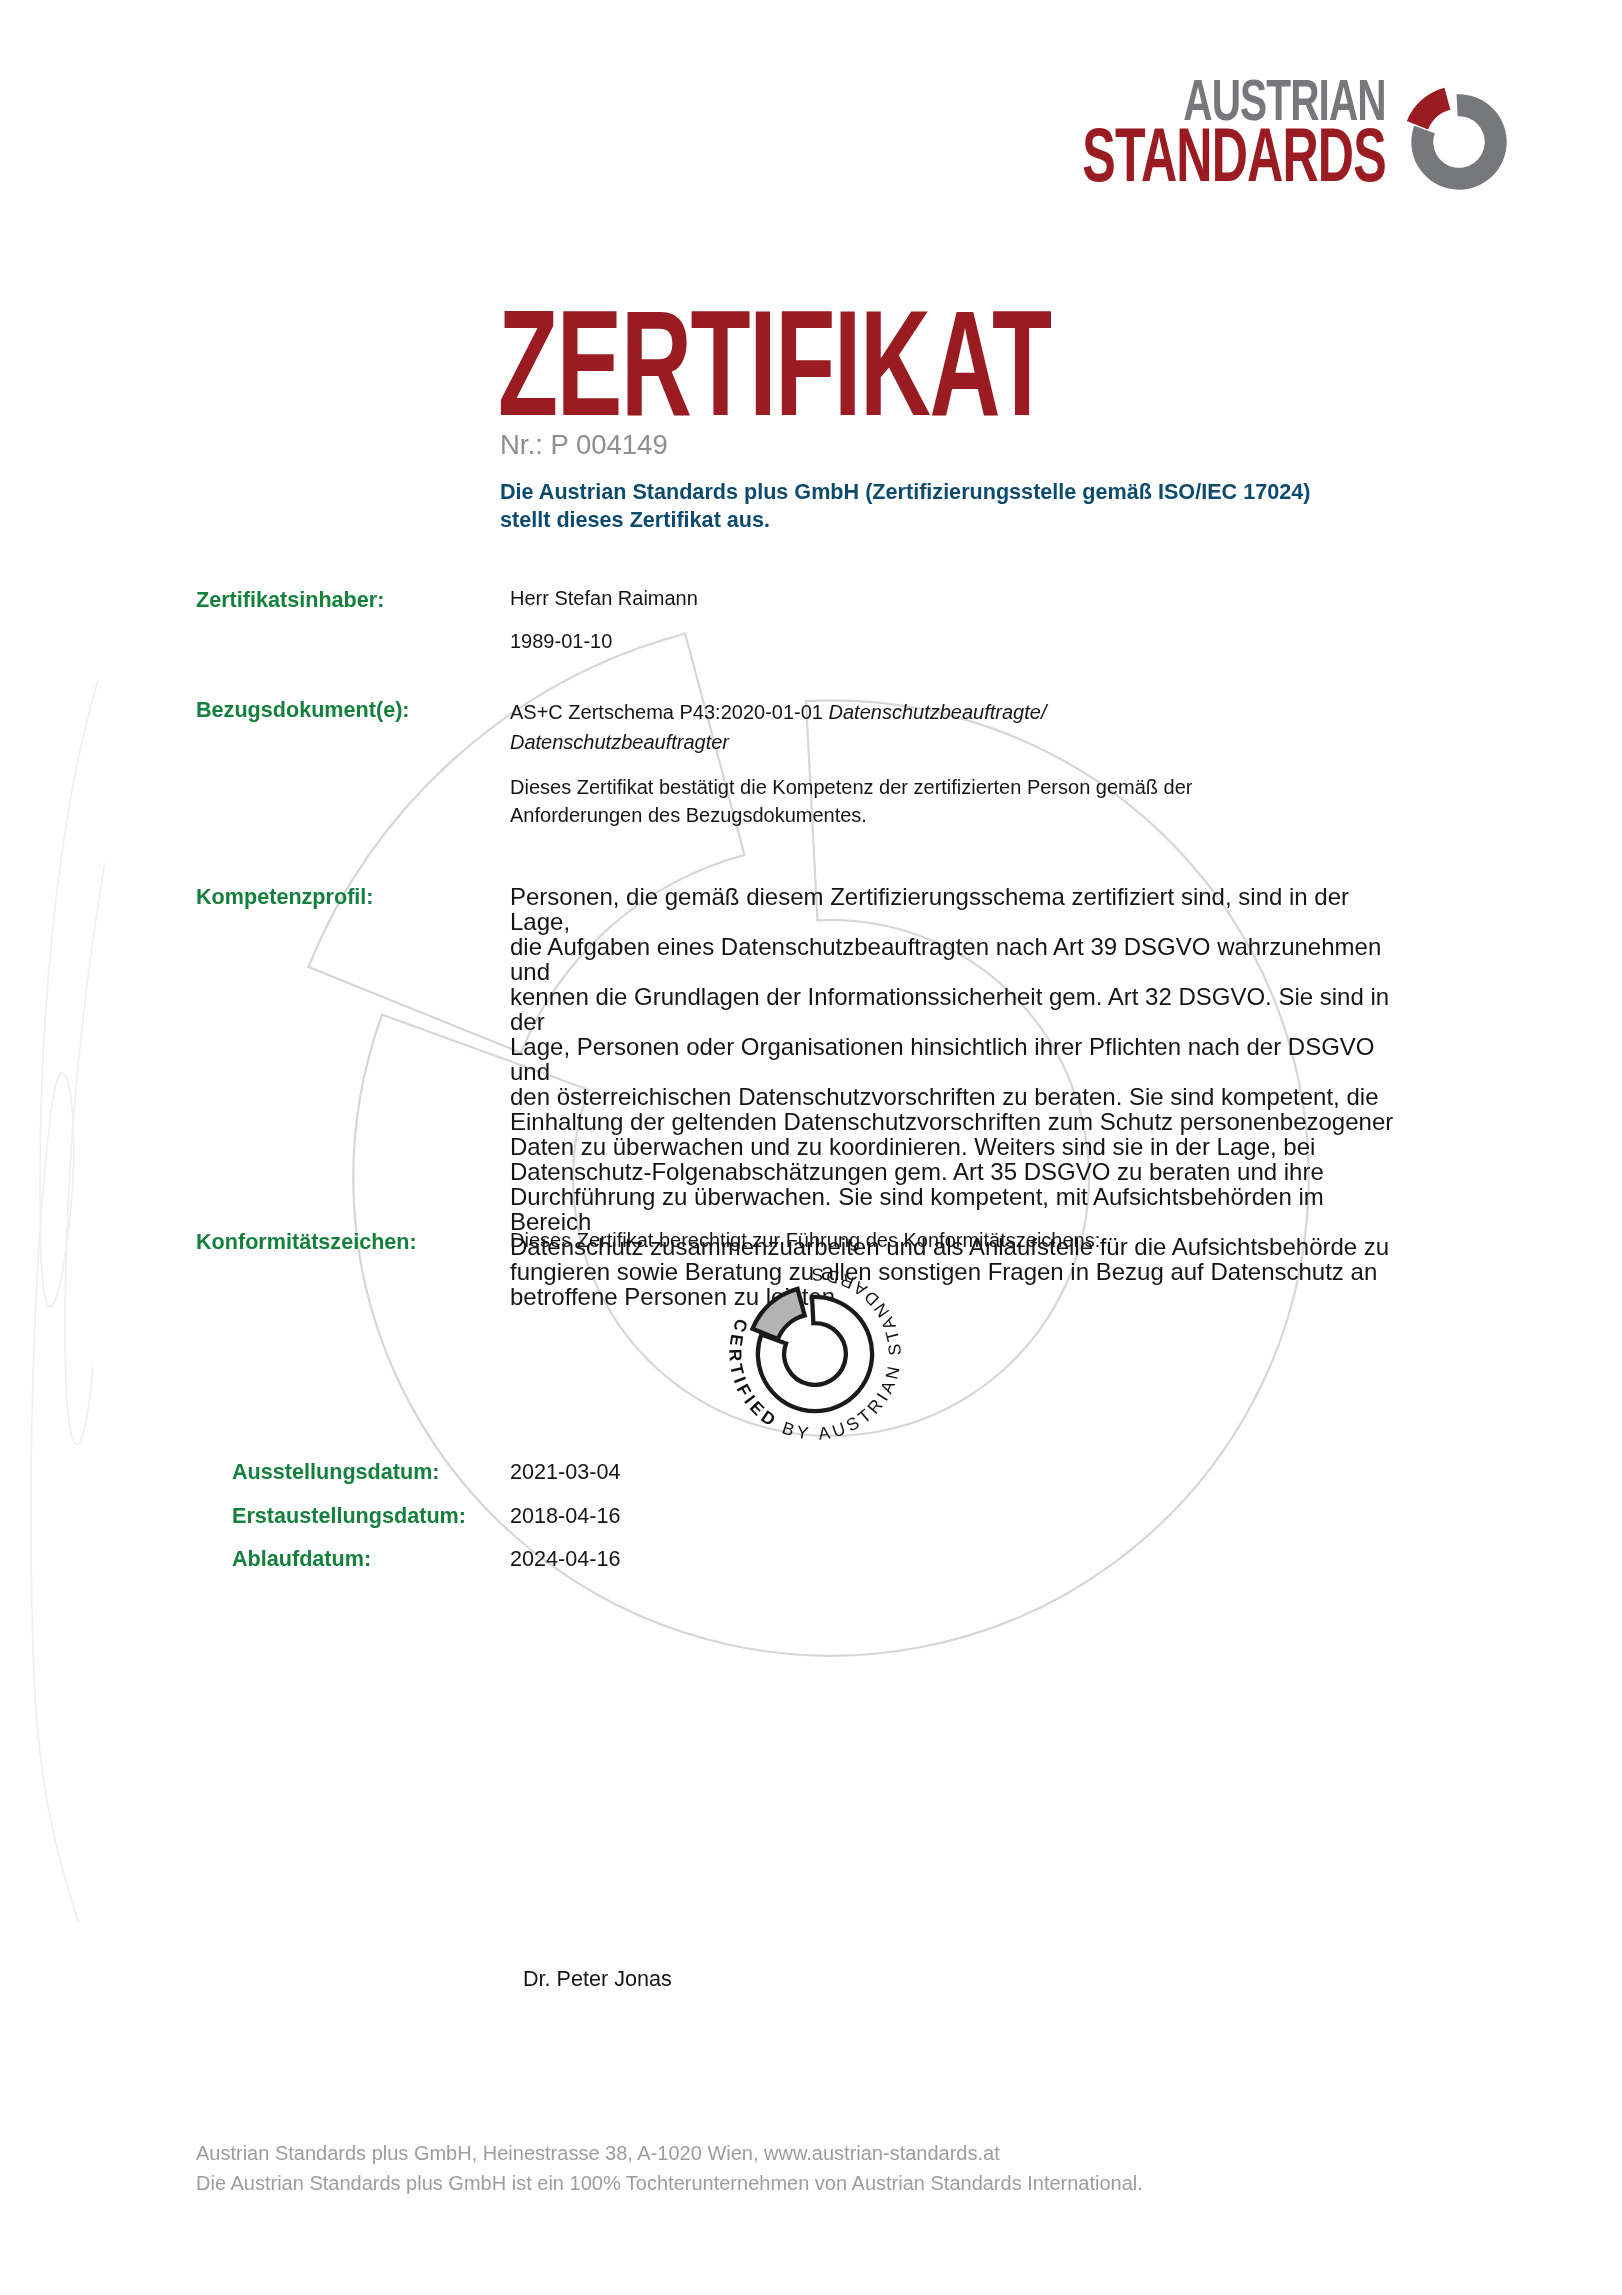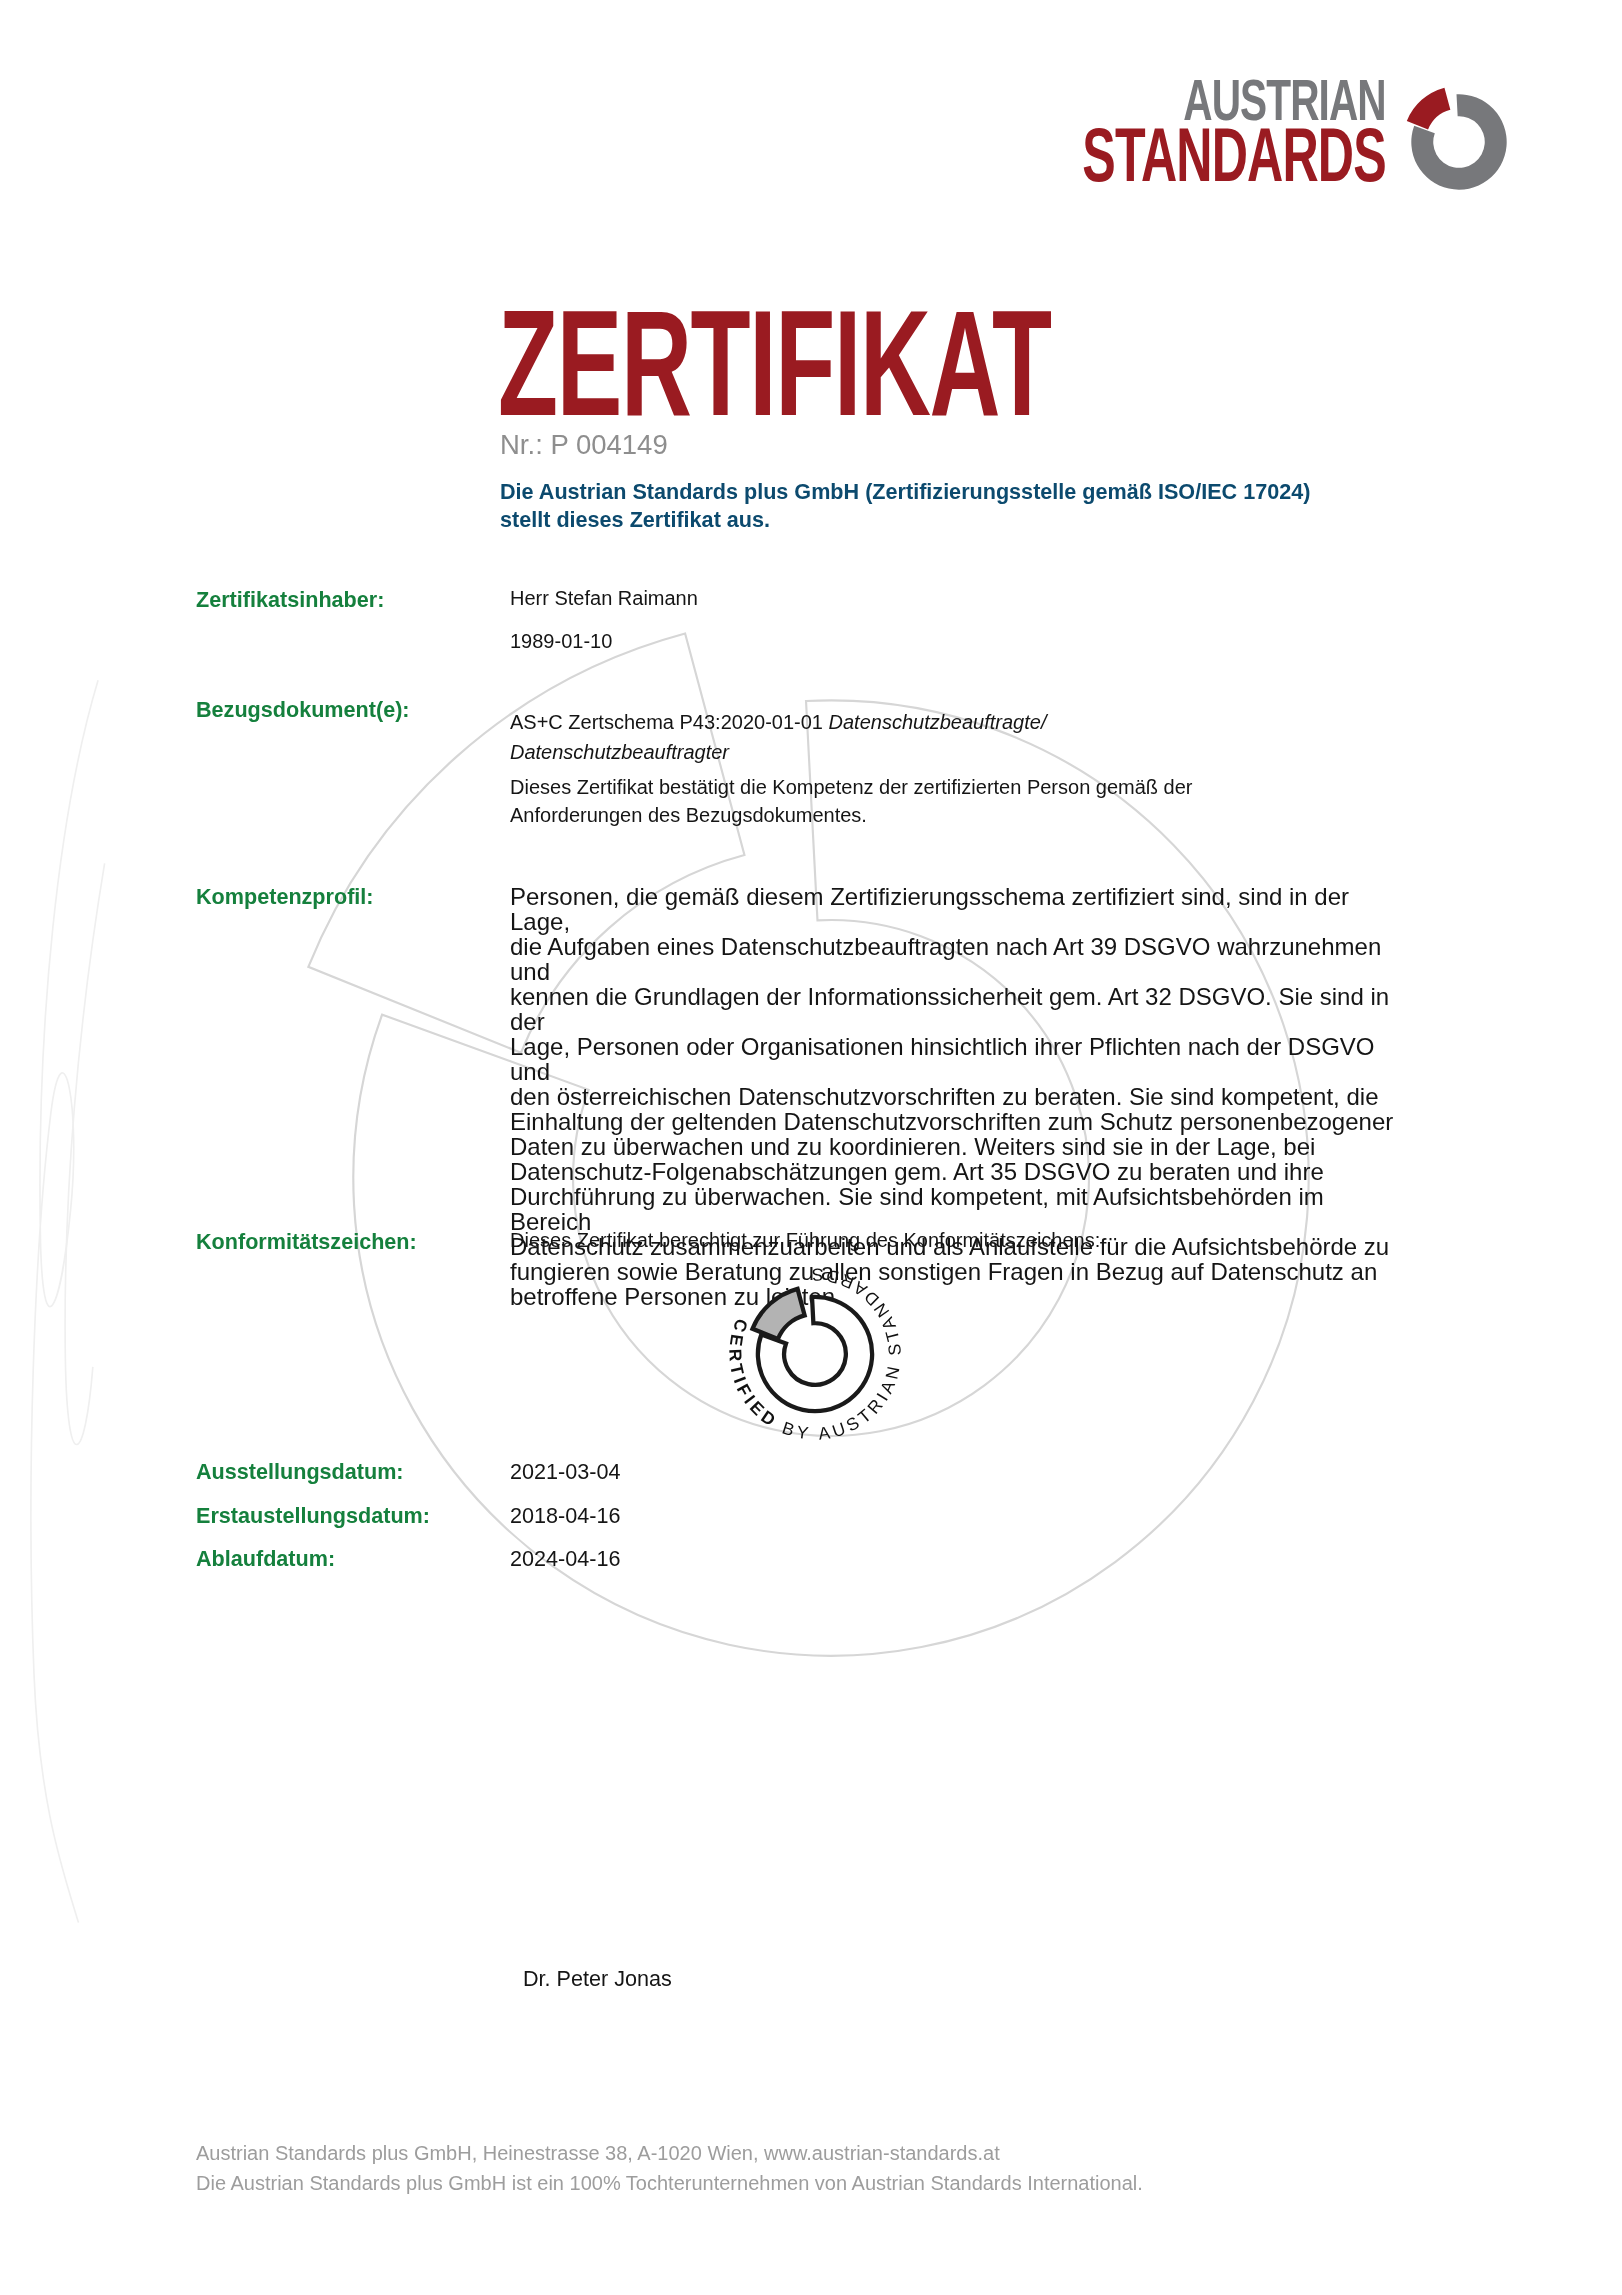--- a/index.html
+++ b/index.html
@@ -33,25 +33,25 @@
     transform:scaleX(.655);transform-origin:0 0;white-space:nowrap;
   }
   #cert-no{left:500px;top:429px;font-size:27.5px;font-weight:normal;color:#8e8e8e;}
   #intro{left:500px;top:478px;font-size:21.6px;font-weight:bold;line-height:28px;color:#0c4a6e;}
 
   
   .label{left:196px;font-size:21.6px;font-weight:bold;color:#15803d;white-space:nowrap;}
   .val{left:510px;font-size:20px;color:#151515;}
   .body-par{left:510px;font-size:24px;line-height:25px;color:#151515;width:890px;}
 
-  #ref-value{line-height:30px;margin-top:10px;}
+  #ref-value{line-height:30px;}
   #ref-confirm{font-size:20px;line-height:28px;}
   #conformity-text{font-size:20px;}
 
-  .date-label{font-size:21.6px;}
+  .date-label{font-size:21.6px;margin-left:36px;}
   .date-value{left:510px;font-size:21.6px;color:#151515;}
 
   #signature{left:523px;top:1963px;width:589px;text-align:left;font-size:21.6px;line-height:31px;color:#151515;}
   #footer{left:196px;top:2138px;font-size:20px;line-height:30px;color:#9d9d9d;}
 
   
   .seal-ring{fill:#ffffff;stroke:#1a1a1a;stroke-width:7.5;}
   .seal-wedge{fill:#b3b3b3;stroke:#1a1a1a;stroke-width:7.5;}
   .seal-text{font-family:"Liberation Sans", sans-serif;font-size:28px;letter-spacing:6.5px;fill:#111111;}
   .seal-bold{font-weight:bold;}

